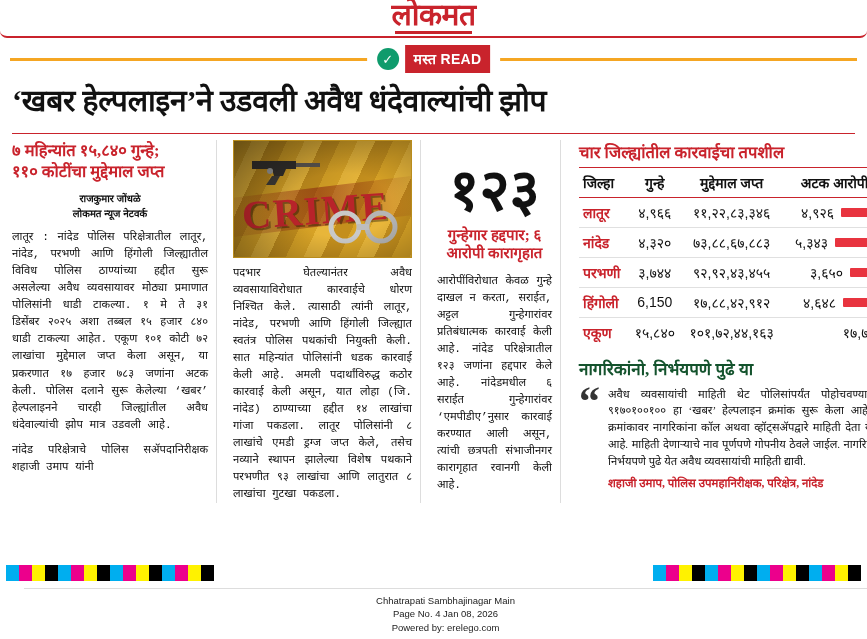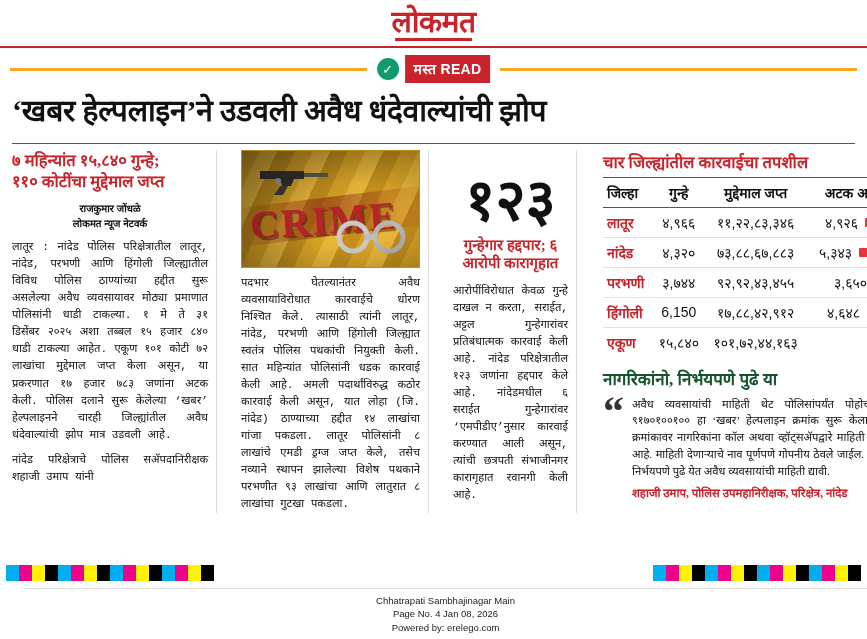--- a/index.html
+++ b/index.html
@@ -14,26 +14,27 @@
   }
   .page {
     position: relative;
     width: 867px;
     height: 639px;
     background: #fff;
   }
 
   
   .masthead {
-    height: 48px;
+    height: 38px;
     display: flex;
-    align-items: center;
+    align-items: flex-start;
     justify-content: center;
     border-bottom: 2px solid #c9232c;
     position: relative;
+    border-radius: 7px;
   }
   .logo {
     font-family: "Liberation Serif", serif;
     font-weight: bold;
     font-size: 30px;
     color: #c9232c;
     letter-spacing: -0.5px;
     line-height: 1;
     padding-bottom: 3px;
     position: relative;
@@ -98,21 +99,21 @@
     line-height: 1.15;
     margin: 10px 12px 14px 12px;
     letter-spacing: -0.2px;
   }
   .hr-thin { height: 1px; background: #c9232c; margin: 0 12px; }
 
   
   .content {
     display: grid;
     grid-template-columns: 205px 196px 132px 318px;
-    gap: 16px;
+    gap: 8px;
     padding: 6px 12px 0 12px;
   }
   .col { position: relative; padding-right: 8px; }
   .col.sep { border-right: 1px solid #ddd; }
 
   .deck {
     color: #c9232c;
     font-family: "Liberation Serif", serif;
     font-weight: bold;
     font-size: 16.5px;

